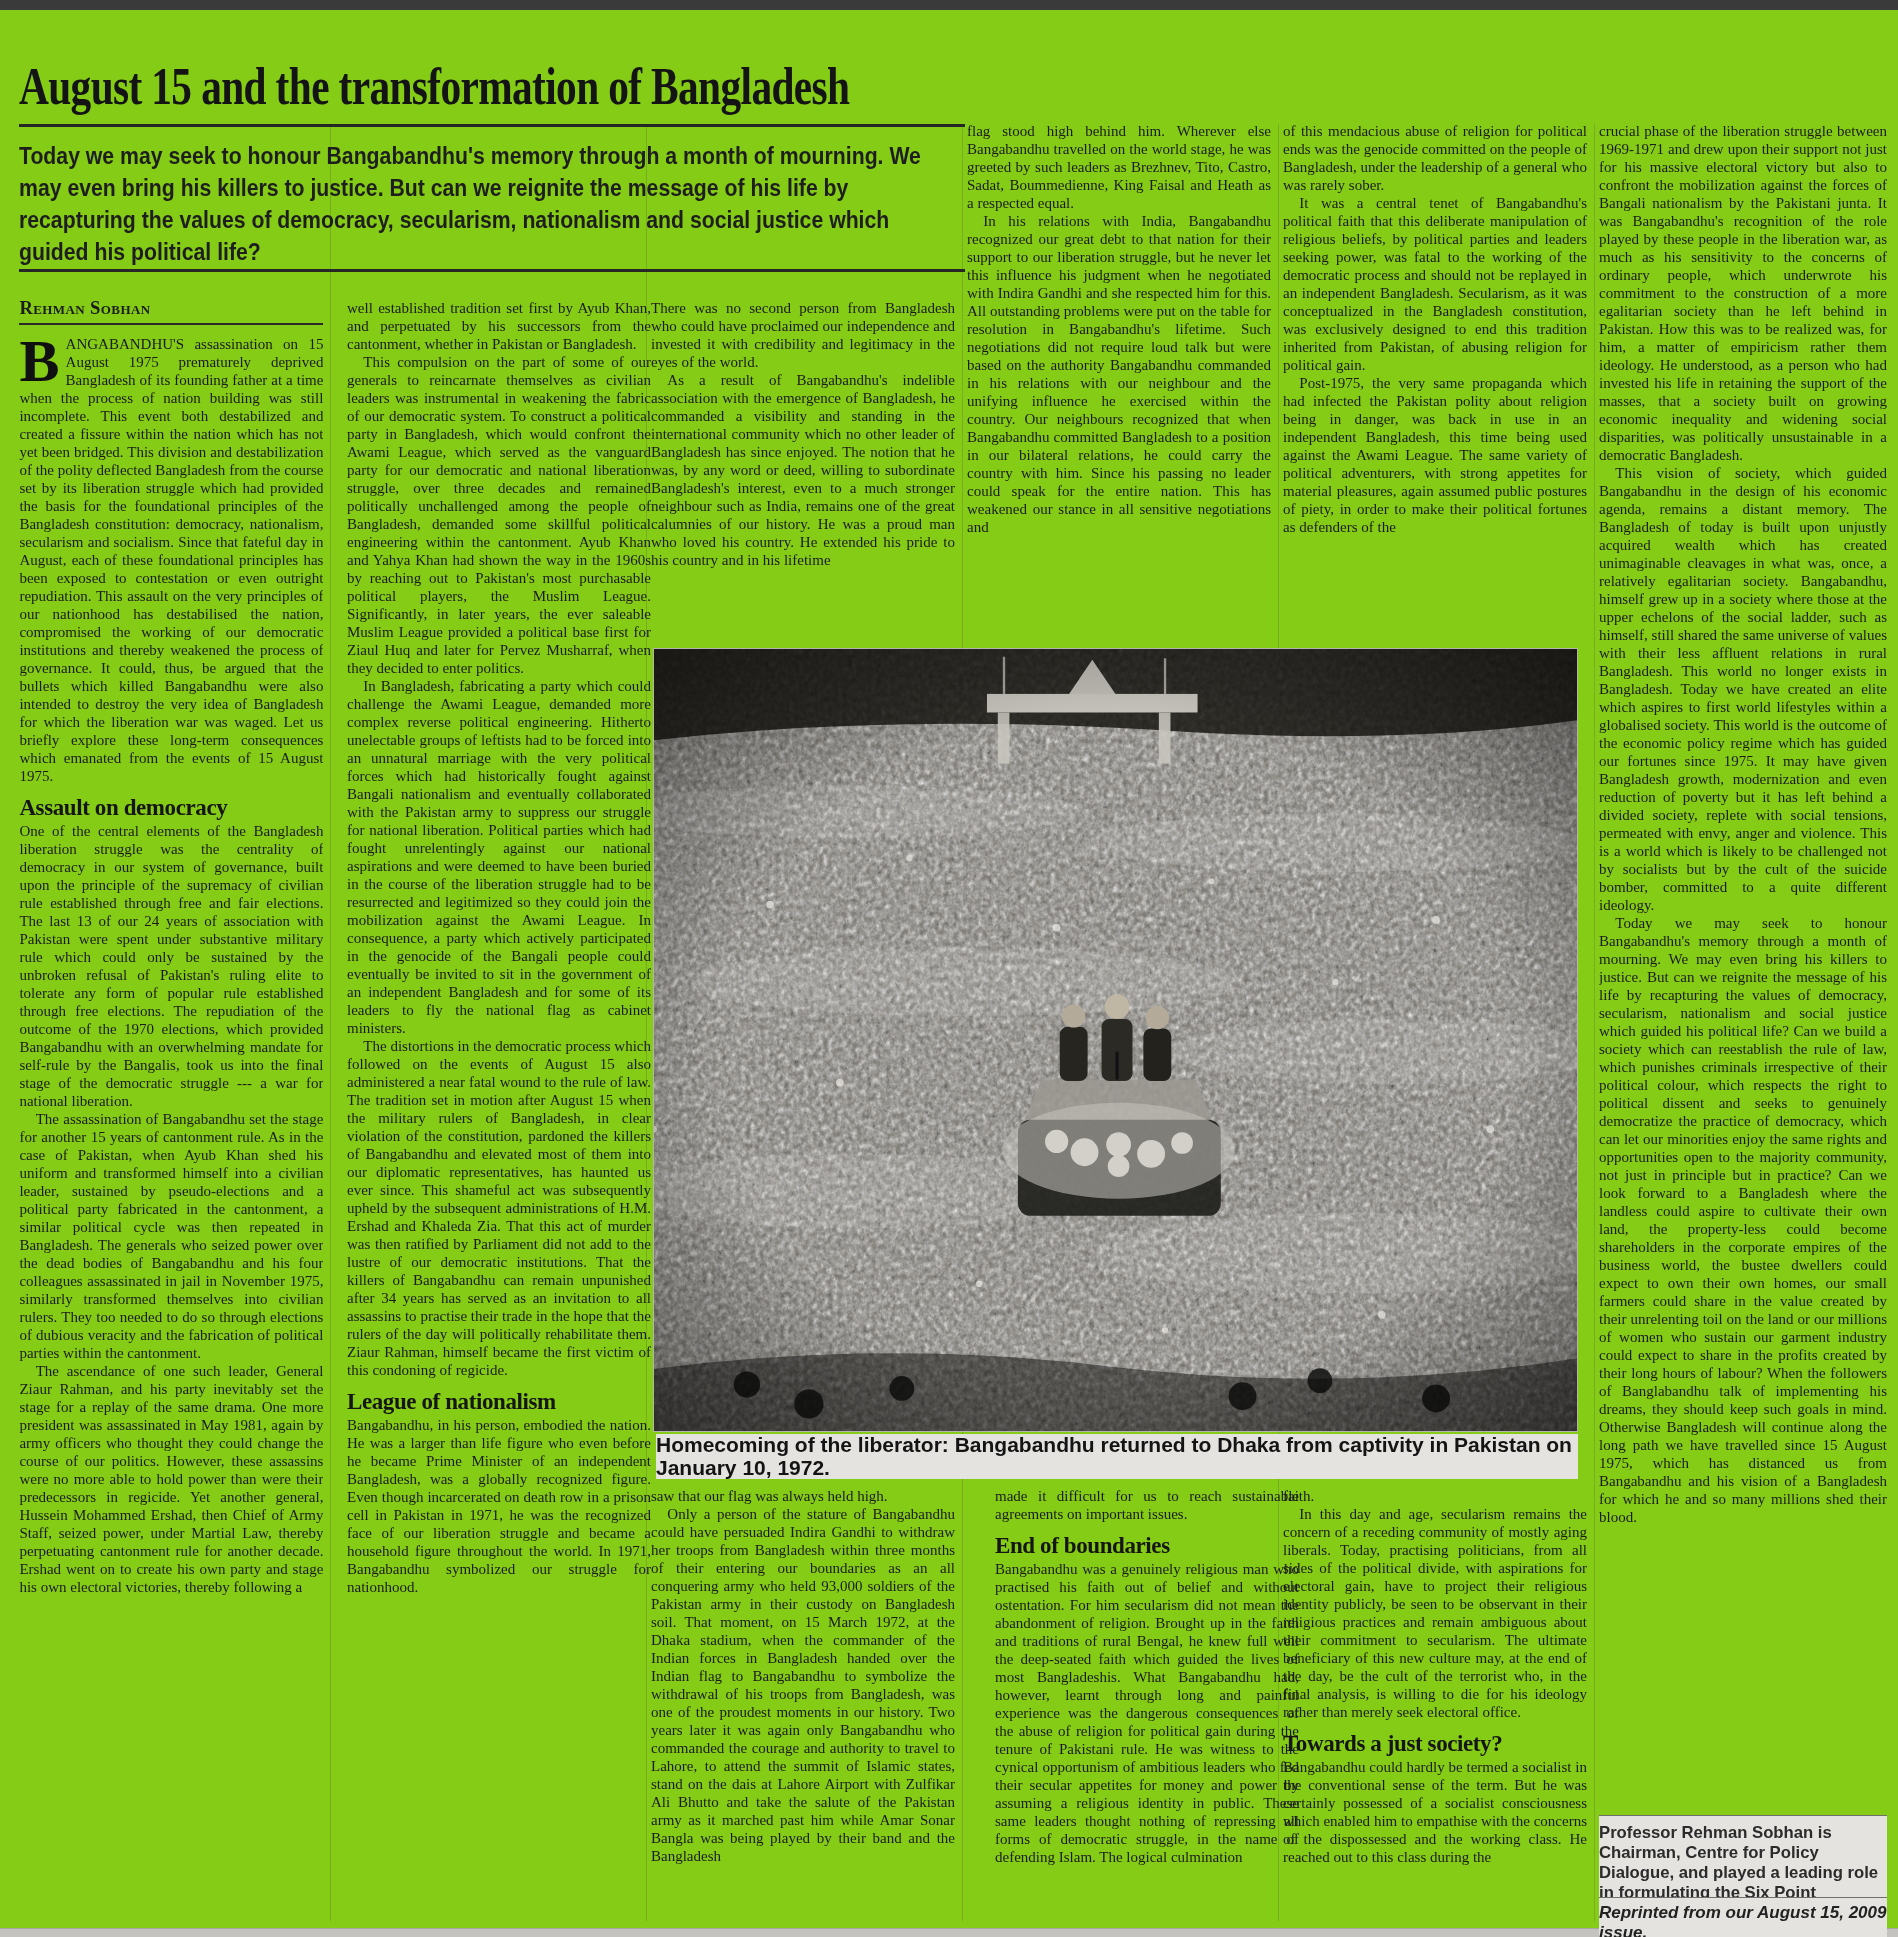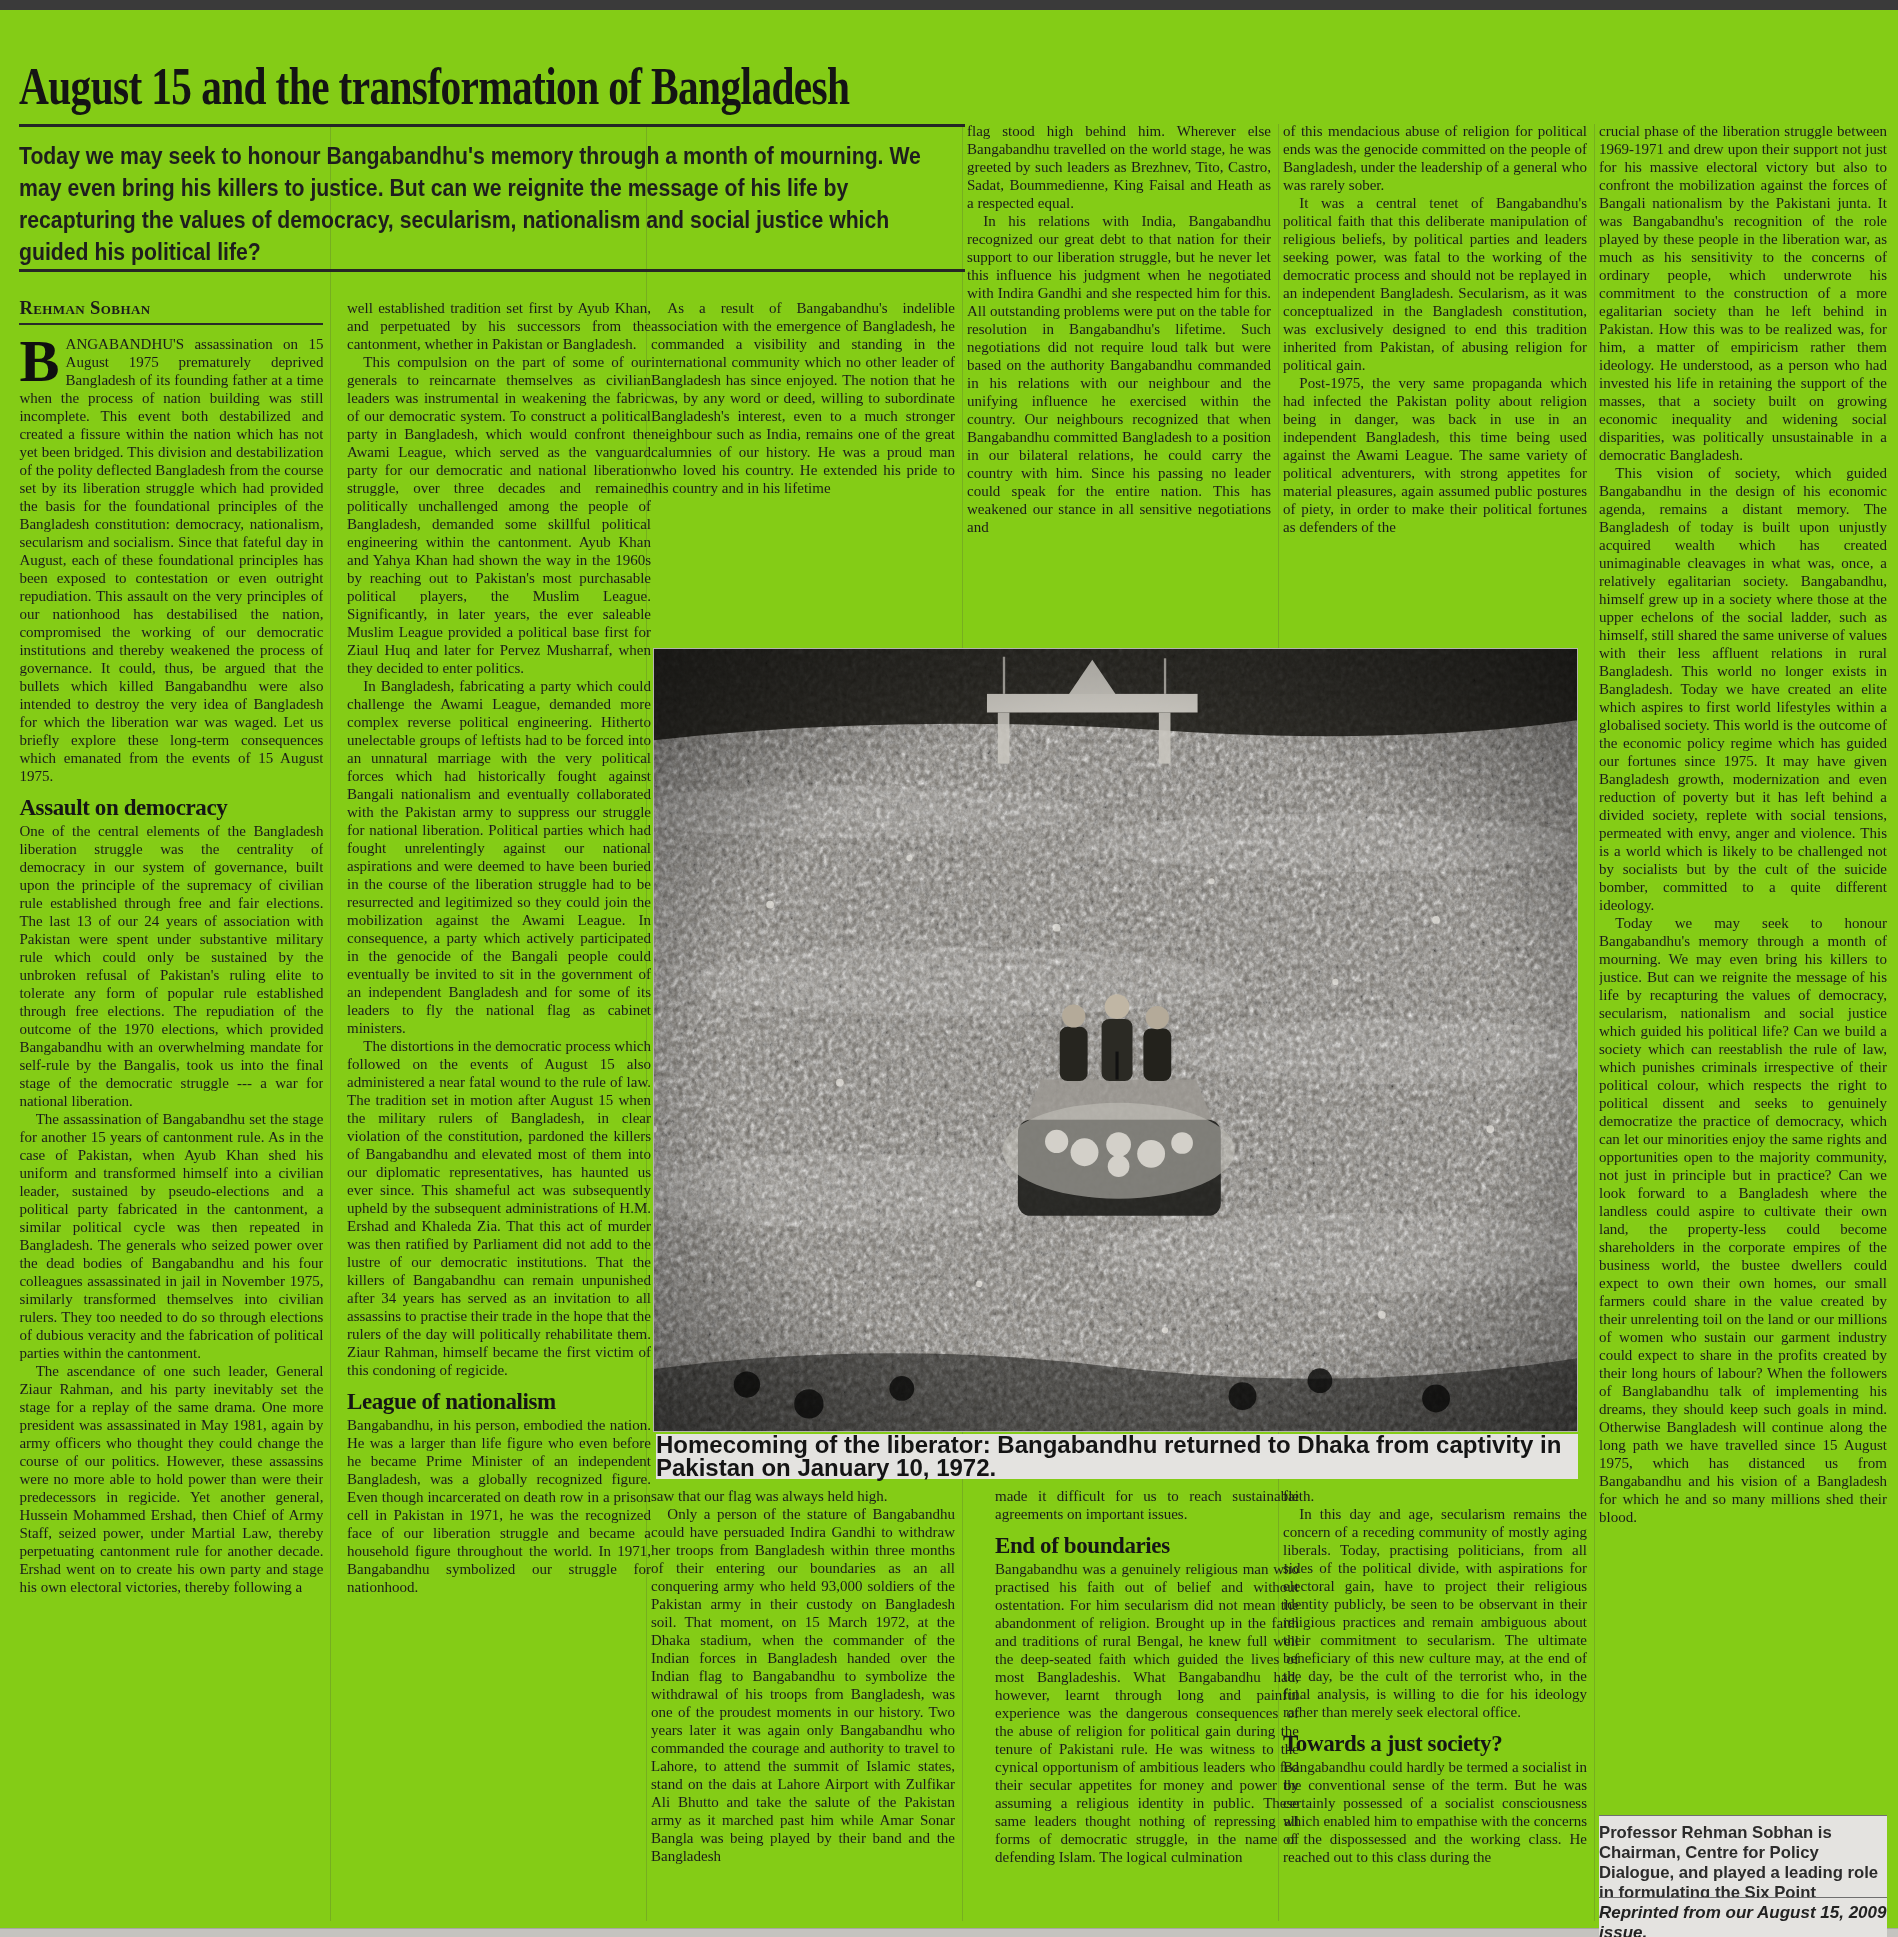--- a/index.html
+++ b/index.html
@@ -32,21 +32,21 @@
   .byline{font-variant:small-caps;font-weight:700;font-size:18.6px;letter-spacing:0.4px;text-align:left;}
   .byrule{height:2.3px;background:#2a2a2a;margin:6.2px 0 9.3px 0;}
   .dropcap{float:left;font-size:60px;line-height:48px;font-weight:700;padding:2.3px 6.2px 0 0;color:#101010;}
 
   .gutter{position:absolute;top:124px;height:1797px;width:0.8px;background:rgba(70,70,70,.22);z-index:0;}
 
   .photo{position:absolute;left:654px;top:649px;width:923px;height:782px;z-index:5;
          outline:0.8px solid #b5b3ae;background:#6f6b65;}
   .photo svg{display:block;}
   .caption{position:absolute;left:656px;top:1434px;width:922px;z-index:6;background:#e4e3e0;
-           font-family:"Liberation Sans",sans-serif;font-weight:700;font-size:24px;line-height:22.5px;color:#141414;}
+           font-family:"Liberation Sans",sans-serif;font-weight:700;font-size:21px;line-height:22.5px;color:#141414;}
 
   .footnote{position:absolute;left:1599px;top:1815px;width:288px;z-index:7;background:#e4e3e0;
             font-family:"Liberation Sans",sans-serif;font-weight:700;font-size:16.7px;line-height:20px;color:#2b2b2b;
             border-top:1.5px solid #6f6f6f;padding-top:7px;text-align:left;}
   .reprint{position:absolute;left:1599px;top:1897px;width:288px;z-index:7;background:#e4e3e0;
            font-family:"Liberation Sans",sans-serif;font-weight:700;font-style:italic;font-size:17px;line-height:20px;color:#222;
            border-top:1.5px solid #6f6f6f;padding-top:5.4px;text-align:left;}
 </style>
 </head>
 <body>
@@ -78,20 +78,21 @@
   <div class="col" id="c2">
     <p class="b">well established tradition set first by Ayub Khan, and perpetuated by his successors from the cantonment, whether in Pakistan or Bangladesh.</p>
     <p class="b ind">This compulsion on the part of some of our generals to reincarnate themselves as civilian leaders was instrumental in weakening the fabric of our democratic system. To construct a political party in Bangladesh, which would confront the Awami League, which served as the vanguard party for our democratic and national liberation struggle, over three decades and remained politically unchallenged among the people of Bangladesh, demanded some skillful political engineering within the cantonment. Ayub Khan and Yahya Khan had shown the way in the 1960s by reaching out to Pakistan's most purchasable political players, the Muslim League. Significantly, in later years, the ever saleable Muslim League provided a political base first for Ziaul Huq and later for Pervez Musharraf, when they decided to enter politics.</p>
     <p class="b ind">In Bangladesh, fabricating a party which could challenge the Awami League, demanded more complex reverse political engineering. Hitherto unelectable groups of leftists had to be forced into an unnatural marriage with the very political forces which had historically fought against Bangali nationalism and eventually collaborated with the Pakistan army to suppress our struggle for national liberation. Political parties which had fought unrelentingly against our national aspirations and were deemed to have been buried in the course of the liberation struggle had to be resurrected and legitimized so they could join the mobilization against the Awami League. In consequence, a party which actively participated in the genocide of the Bangali people could eventually be invited to sit in the government of an independent Bangladesh and for some of its leaders to fly the national flag as cabinet ministers.</p>
     <p class="b ind">The distortions in the democratic process which followed on the events of August 15 also administered a near fatal wound to the rule of law. The tradition set in motion after August 15 when the military rulers of Bangladesh, in clear violation of the constitution, pardoned the killers of Bangabandhu and elevated most of them into our diplomatic representatives, has haunted us ever since. This shameful act was subsequently upheld by the subsequent administrations of H.M. Ershad and Khaleda Zia. That this act of murder was then ratified by Parliament did not add to the lustre of our democratic institutions. That the killers of Bangabandhu can remain unpunished after 34 years has served as an invitation to all assassins to practise their trade in the hope that the rulers of the day will politically rehabilitate them. Ziaur Rahman, himself became the first victim of this condoning of regicide.</p>
     <h3 class="xhead">League of nationalism</h3>
     <p class="b">Bangabandhu, in his person, embodied the nation. He was a larger than life figure who even before he became Prime Minister of an independent Bangladesh, was a globally recognized figure. Even though incarcerated on death row in a prison cell in Pakistan in 1971, he was the recognized face of our liberation struggle and became a household figure throughout the world. In 1971, Bangabandhu symbolized our struggle for nationhood.</p>
   </div>
 
   <div class="col" id="c3a">
+    <p class="b">There was no second person from Bangladesh who could have proclaimed our independence and invested it with credibility and legitimacy in the eyes of the world.</p>
     <p class="b ind">As a result of Bangabandhu's indelible association with the emergence of Bangladesh, he commanded a visibility and standing in the international community which no other leader of Bangladesh has since enjoyed. The notion that he was, by any word or deed, willing to subordinate Bangladesh's interest, even to a much stronger neighbour such as India, remains one of the great calumnies of our history. He was a proud man who loved his country. He extended his pride to his country and in his lifetime</p>
   </div>
 
   <div class="col" id="c4a">
     <p class="b">flag stood high behind him. Wherever else Bangabandhu travelled on the world stage, he was greeted by such leaders as Brezhnev, Tito, Castro, Sadat, Boummedienne, King Faisal and Heath as a respected equal.</p>
     <p class="b ind">In his relations with India, Bangabandhu recognized our great debt to that nation for their support to our liberation struggle, but he never let this influence his judgment when he negotiated with Indira Gandhi and she respected him for this. All outstanding problems were put on the table for resolution in Bangabandhu's lifetime. Such negotiations did not require loud talk but were based on the authority Bangabandhu commanded in his relations with our neighbour and the unifying influence he exercised within the country. Our neighbours recognized that when Bangabandhu committed Bangladesh to a position in our bilateral relations, he could carry the country with him. Since his passing no leader could speak for the entire nation. This has weakened our stance in all sensitive negotiations and</p>
   </div>
 
   <div class="col" id="c5a">
     <p class="b">of this mendacious abuse of religion for political ends was the genocide committed on the people of Bangladesh, under the leadership of a general who was rarely sober.</p>

